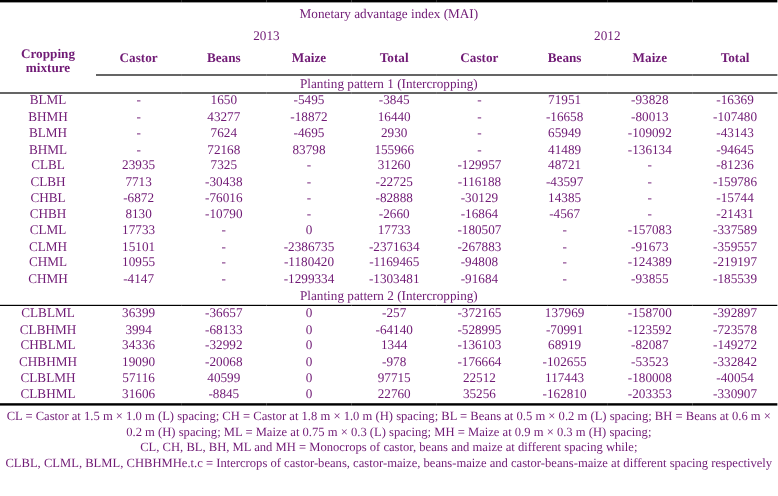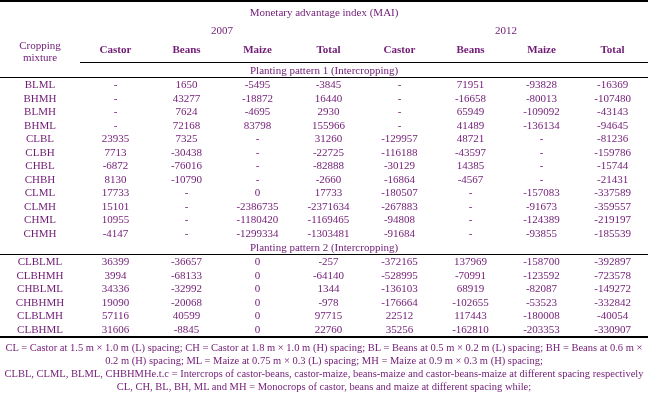--- a/index.html
+++ b/index.html
@@ -28,21 +28,21 @@
   table.mai td {
     padding: 0;
     text-align: center;
     vertical-align: middle;
     white-space: nowrap;
     overflow: hidden;
   }
   td.title-cell { height: 20px; vertical-align: bottom; padding-bottom: 2px; }
   tr.year-row td { height: 14px; vertical-align: bottom; }
   tr.colhdr-row td { height: 26px; vertical-align: middle; border-bottom: 1px solid #000; font-weight: bold; }
-  td.rowhead { vertical-align: middle; }
+  td.rowhead { vertical-align: middle; font-weight: bold; }
   td.rowhead .wrap { width: 62px; margin: 0 auto; white-space: normal; line-height: 12px; }
   tr.section-row td {
     height: 14px;
     border-bottom: 1px solid #000;
     font-size: 11px;
   }
   tr.data-row td {
     height: 13.5px;
     line-height: 13px;
     font-size: 11px;
@@ -73,21 +73,21 @@
         <col class="c-num">
     </colgroup>
     <thead>
       <tr>
         <td class="title-cell" colspan="9">Monetary advantage index (MAI)</td>
       </tr>
       <tr class="year-row">
         <td class="rowhead" rowspan="2">
           <div class="wrap">Cropping mixture</div>
         </td>
-        <td colspan="4">2007</td>
+        <td colspan="4">2013</td>
         <td colspan="4">2012</td>
       </tr>
       <tr class="colhdr-row" id="col-header-row">
           <td>Castor</td>
           <td>Beans</td>
           <td>Maize</td>
           <td>Total</td>
           <td>Castor</td>
           <td>Beans</td>
           <td>Maize</td>
@@ -296,16 +296,16 @@
           <td>22760</td>
           <td>35256</td>
           <td>-162810</td>
           <td>-203353</td>
           <td>-330907</td>
         </tr>
       </tbody>
   </table>
   <div class="footnotes" id="footnotes">
       <p>CL = Castor at 1.5 m × 1.0 m (L) spacing; CH = Castor at 1.8 m × 1.0 m (H) spacing; BL = Beans at 0.5 m × 0.2 m (L) spacing; BH = Beans at 0.6 m × 0.2 m (H) spacing; ML = Maize at 0.75 m × 0.3 (L) spacing; MH = Maize at 0.9 m × 0.3 m (H) spacing;</p>
+      <p>CL, CH, BL, BH, ML and MH = Monocrops of castor, beans and maize at different spacing while;</p>
       <p>CLBL, CLML, BLML, CHBHMHe.t.c = Intercrops of castor-beans, castor-maize, beans-maize and castor-beans-maize at different spacing respectively</p>
-      <p>CL, CH, BL, BH, ML and MH = Monocrops of castor, beans and maize at different spacing while;</p>
     </div>
 </div>
 
 </body></html>

